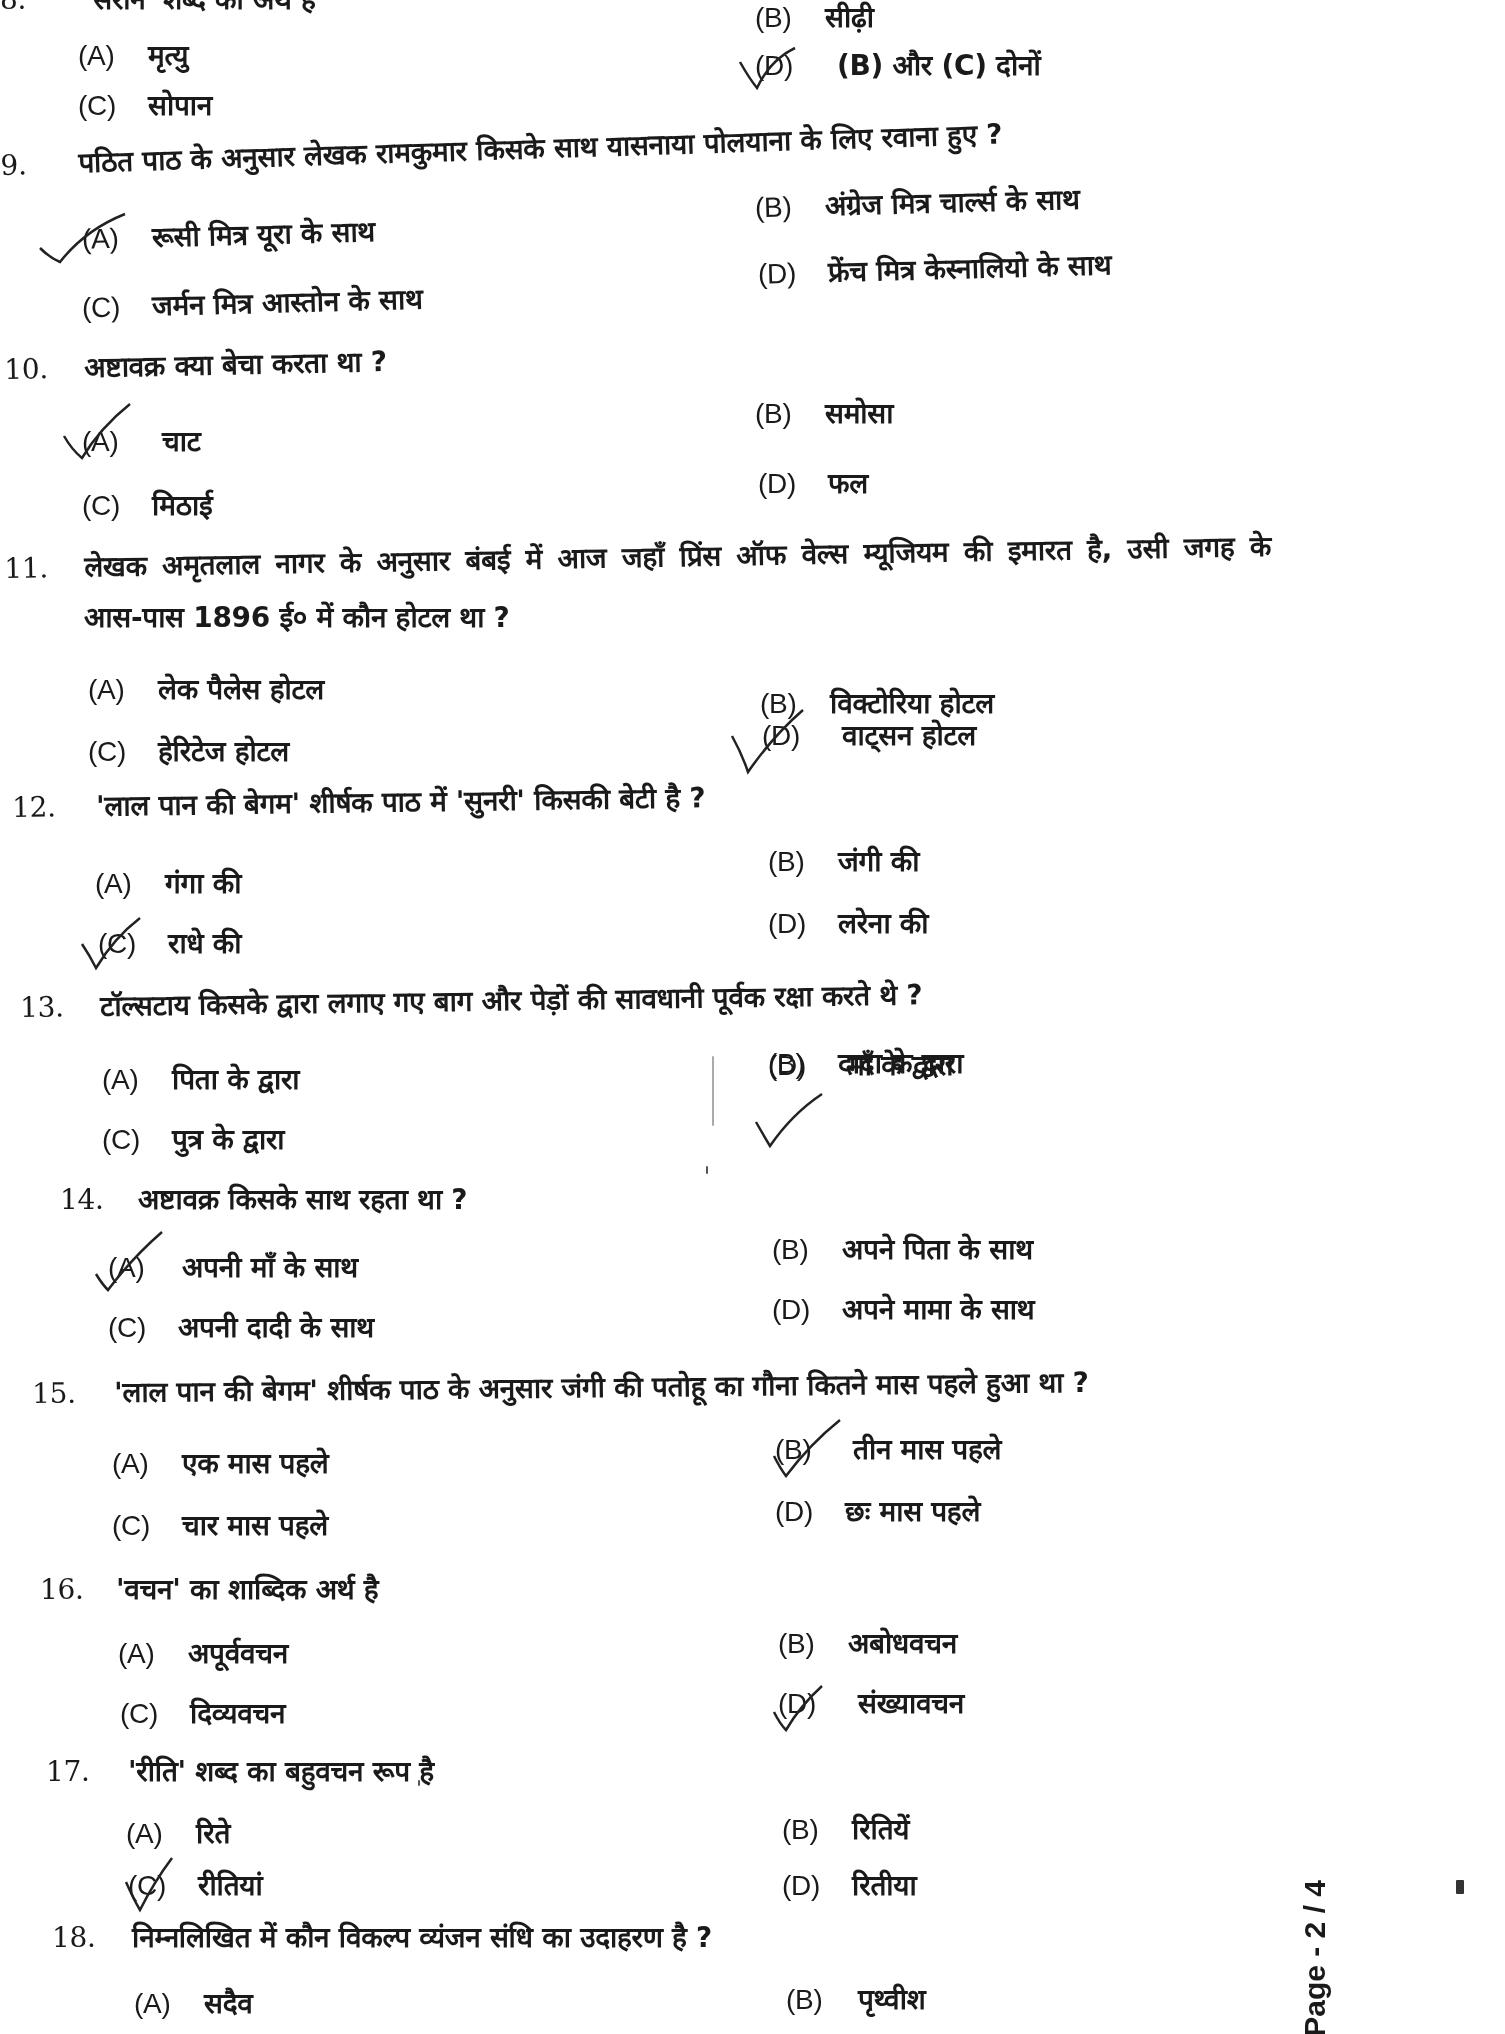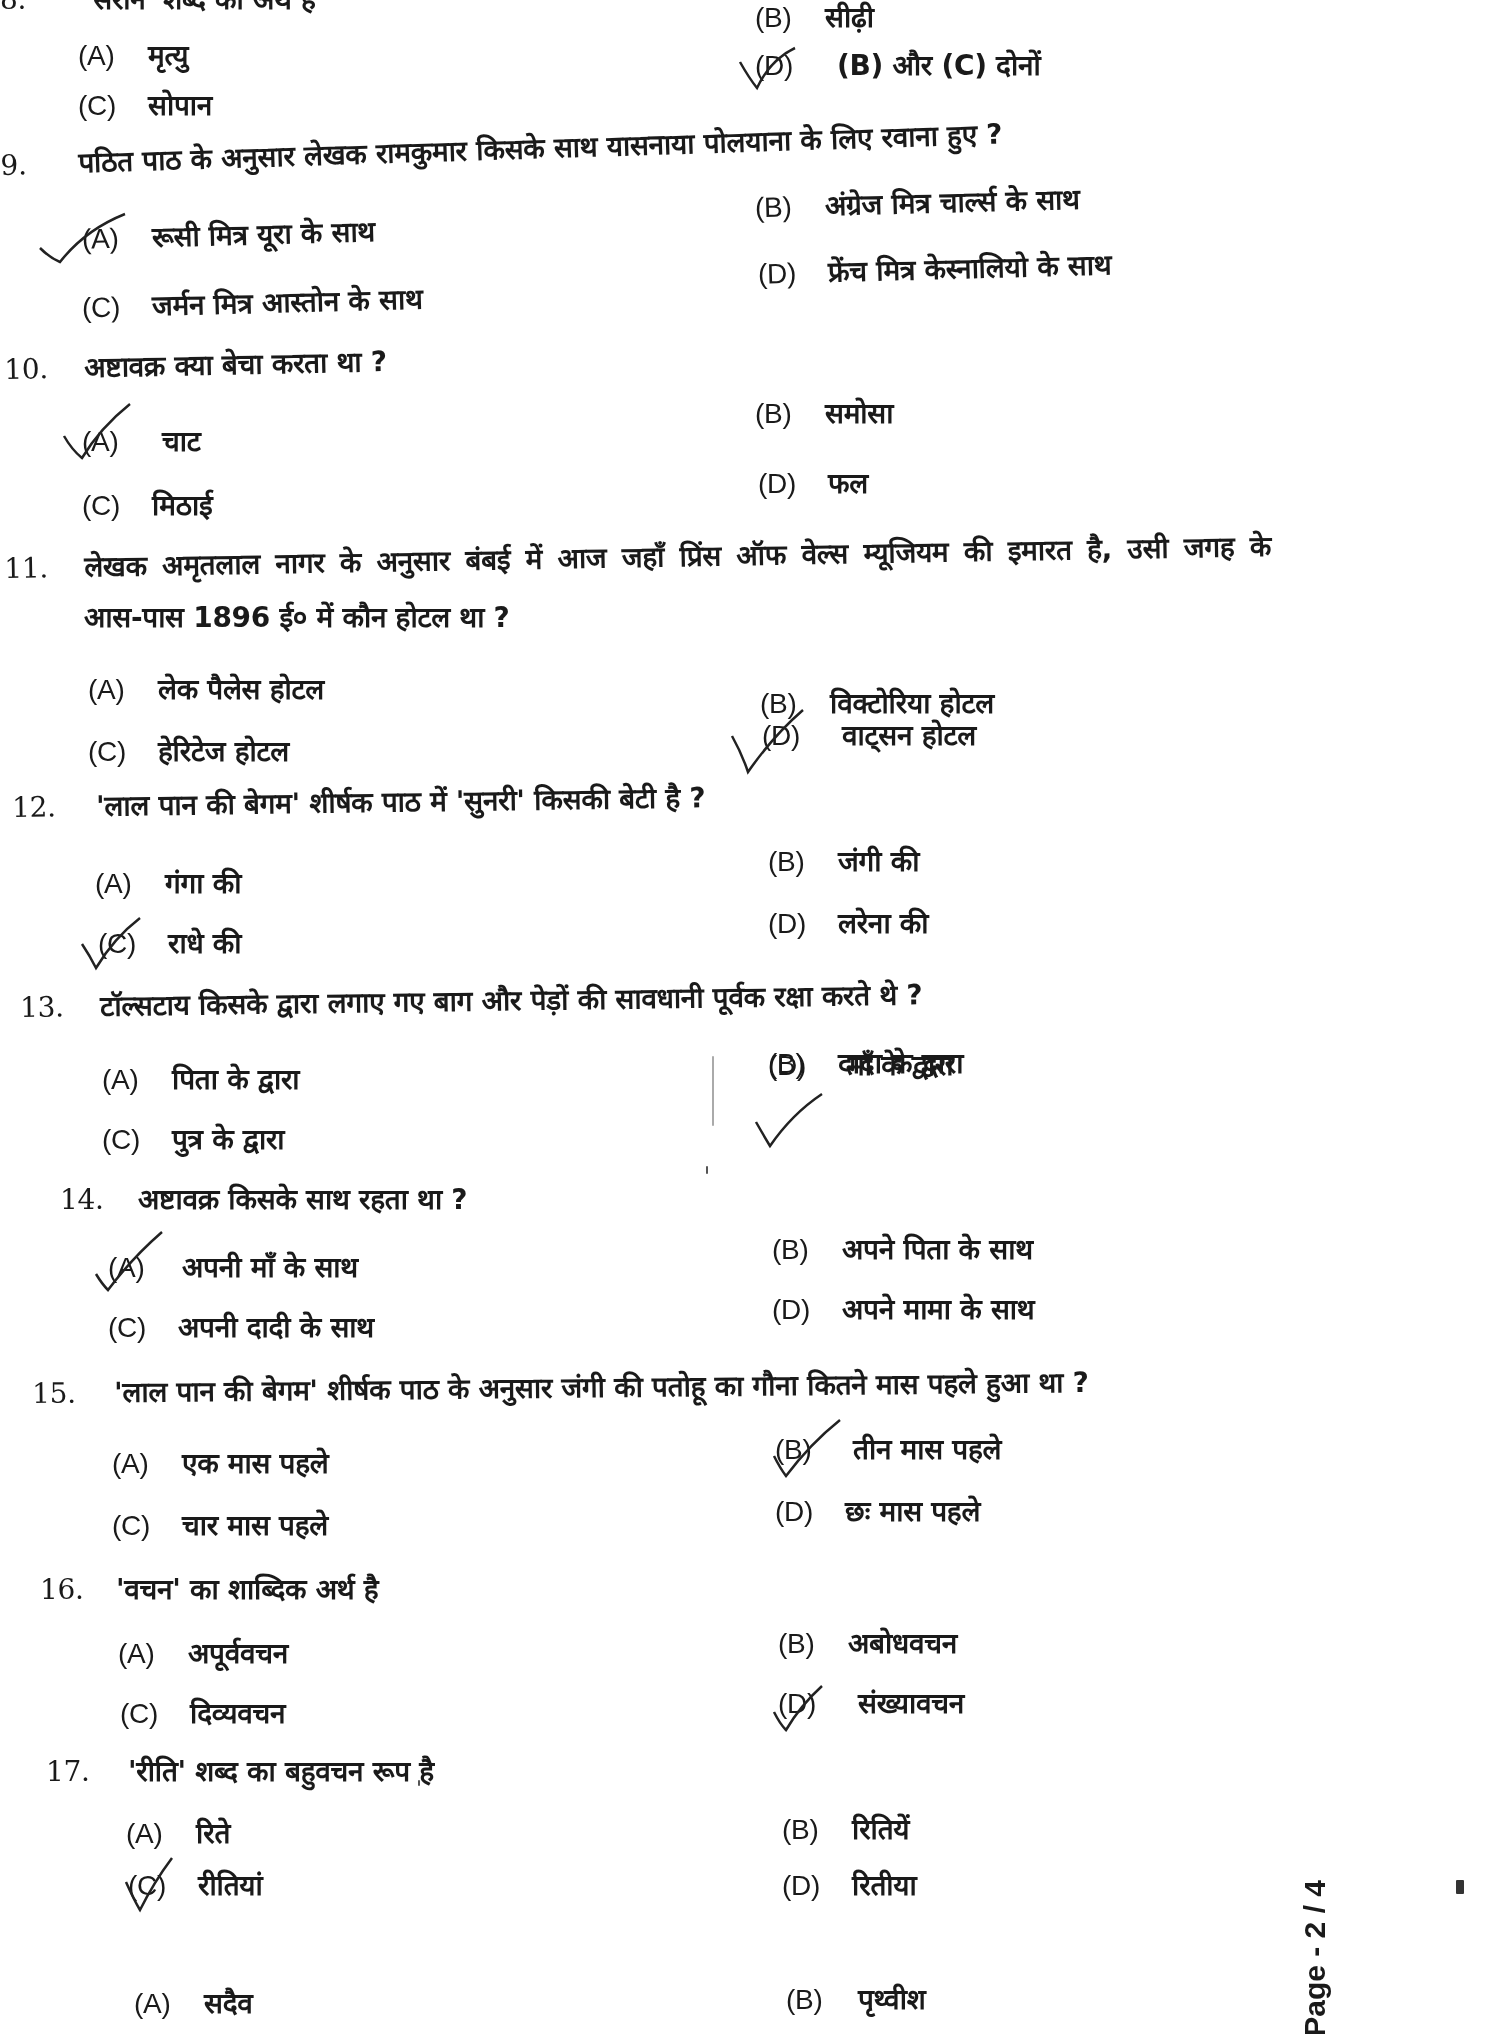--- a/index.html
+++ b/index.html
@@ -241,20 +241,23 @@
   </div>
   <div class="opt" style="left:128px; top:1872px;">
     <span class="opt-label" style="width:70px;">(C)</span><span>रीतियां</span>
   </div>
   <div class="tick" style="left:120px; top:1862px;">
     <svg viewBox="0 0 110 50">
         <path d="M6 20 Q14 38 20 48 Q34 20 52 -4" fill="none" stroke="#222" stroke-width="2.5"></path>
       </svg>
   </div>
 
+  <div class="q-line" style="left:52px; top:1924px;">
+    <span class="q-num" style="width:80px;">18.</span><span>निम्नलिखित में कौन विकल्प व्यंजन संधि का उदाहरण है ?</span>
+  </div>
   <div class="opt" style="left:134px; top:1990px;">
     <span class="opt-label">(A)</span><span>सदैव</span>
   </div>
   <div class="opt" style="left:786px; top:1986px;">
     <span class="opt-label" style="width:72px;">(B)</span><span>पृथ्वीश</span>
   </div>
 
   <div class="page-marker">Page - 2 / 4</div>
 
   <div class="speck" style="left:706px; top:1166px; width:2px; height:8px;"></div>

